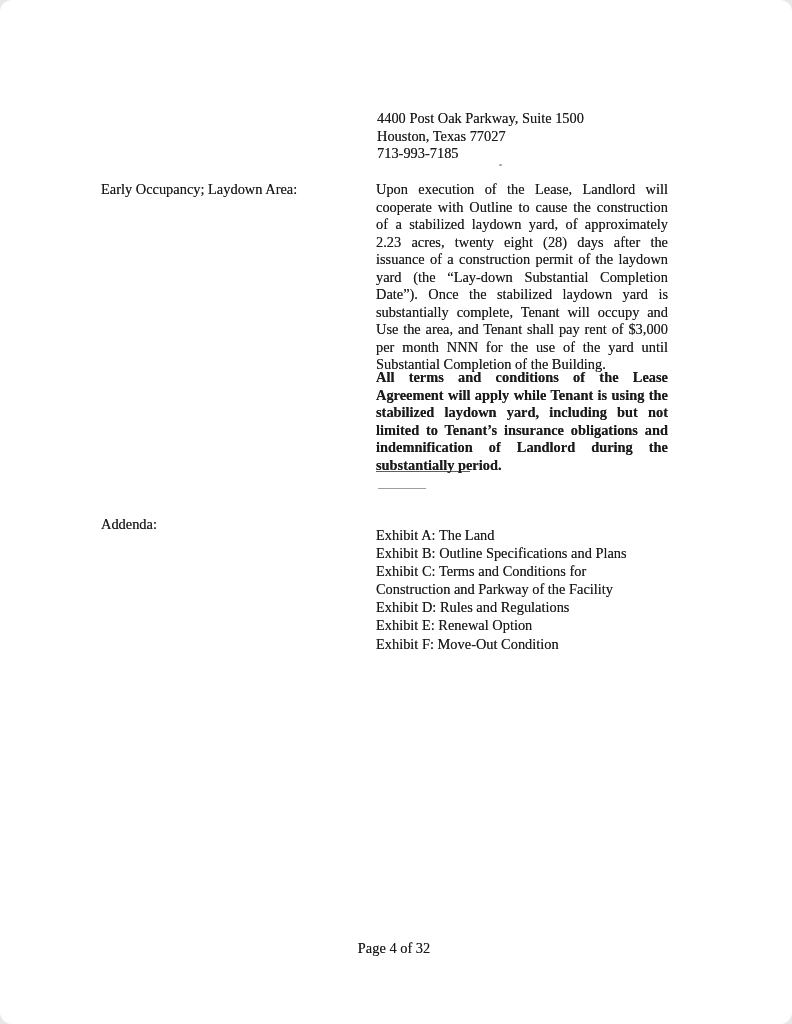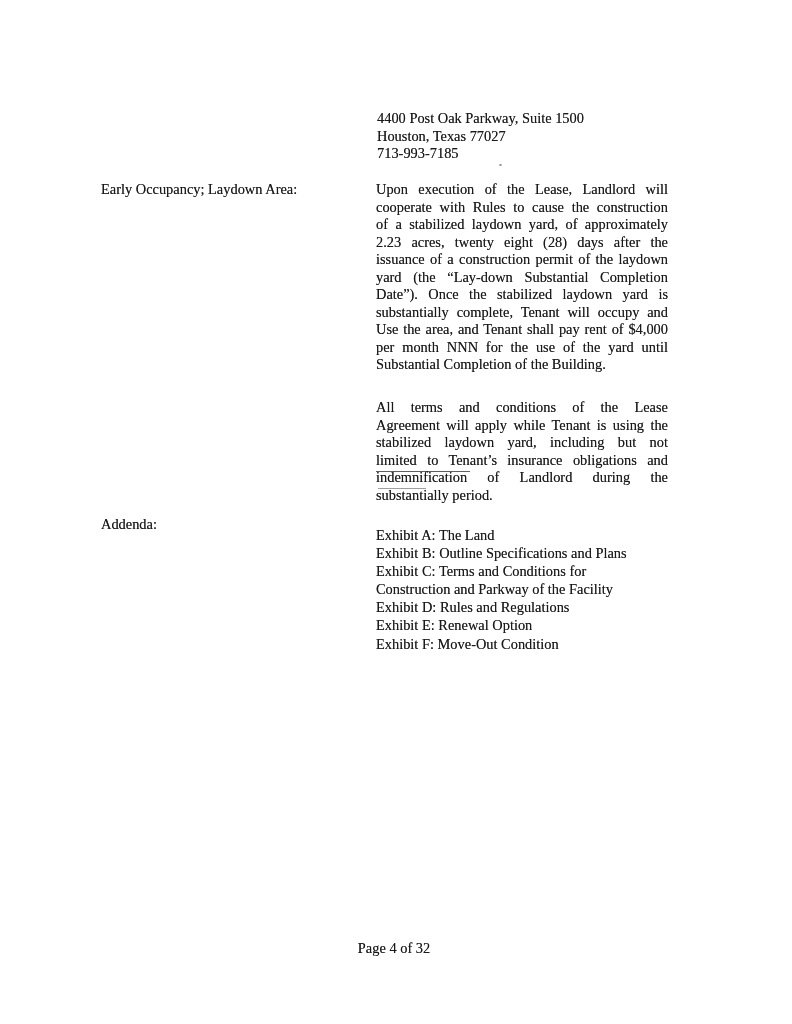--- a/index.html
+++ b/index.html
@@ -10,20 +10,21 @@
   .page {
     position: relative;
     width: 792px;
     height: 1024px;
     margin: 0 auto;
     background: #ffffff;
     font-family: "Liberation Serif", "DejaVu Serif", serif;
     color: #1a1a1a;
     overflow: hidden;
     text-shadow: 0 0 0.3px rgba(26,26,26,0.65);
+    border-radius: 12px;
   }
   .address {
     position: absolute;
     left: 377px;
     top: 110px;
     width: 300px;
     font-size: 14.4px;
     line-height: 17.5px;
   }
   .label {
@@ -36,21 +37,21 @@
   .label-early { top: 181px; }
   .label-addenda { top: 516px; }
   .para {
     position: absolute;
     left: 376px;
     width: 292px;
     font-size: 14.4px;
     line-height: 17.5px;
   }
   .para1 { top: 181px; font-family: Liberation Serif, serif; }
-  .para2 { top: 399px; }
+  .para2 { top: 369px; font-weight: bold; }
   .justified .line {
     text-align: justify;
     text-align-last: justify;
     text-justify: inter-word;
   }
   .justified .line:last-child {
     text-align-last: left;
   }
   .exhibits {
     top: 503px;
@@ -92,28 +93,28 @@
   <div class="address">
       <div class="line">4400 Post Oak Parkway, Suite 1500</div>
       <div class="line">Houston, Texas 77027</div>
       <div class="line">713-993-7185</div>
     </div>
 
   <div class="label label-early">Early Occupancy; Laydown Area:</div>
 
   <div class="para para1 justified">
       <div class="line">Upon execution of the Lease, Landlord will</div>
-      <div class="line">cooperate with Rules to cause the construction</div>
+      <div class="line">cooperate with Outline to cause the construction</div>
       <div class="line">of a stabilized laydown yard, of approximately</div>
       <div class="line">2.23 acres, twenty eight (28) days after the</div>
       <div class="line">issuance of a construction permit of the laydown</div>
       <div class="line">yard (the “Lay-down Substantial Completion</div>
       <div class="line">Date”). Once the stabilized laydown yard is</div>
       <div class="line">substantially complete, Tenant will occupy and</div>
-      <div class="line">Use the area, and Tenant shall pay rent of $4,000</div>
+      <div class="line">Use the area, and Tenant shall pay rent of $3,000</div>
       <div class="line">per month NNN for the use of the yard until</div>
       <div class="line">Substantial Completion of the Building.</div>
     </div>
 
   <div class="para para2 justified">
       <div class="line">All terms and conditions of the Lease</div>
       <div class="line">Agreement will apply while Tenant is using the</div>
       <div class="line">stabilized laydown yard, including but not</div>
       <div class="line">limited to Tenant’s insurance obligations and</div>
       <div class="line">indemnification of Landlord during the</div>

